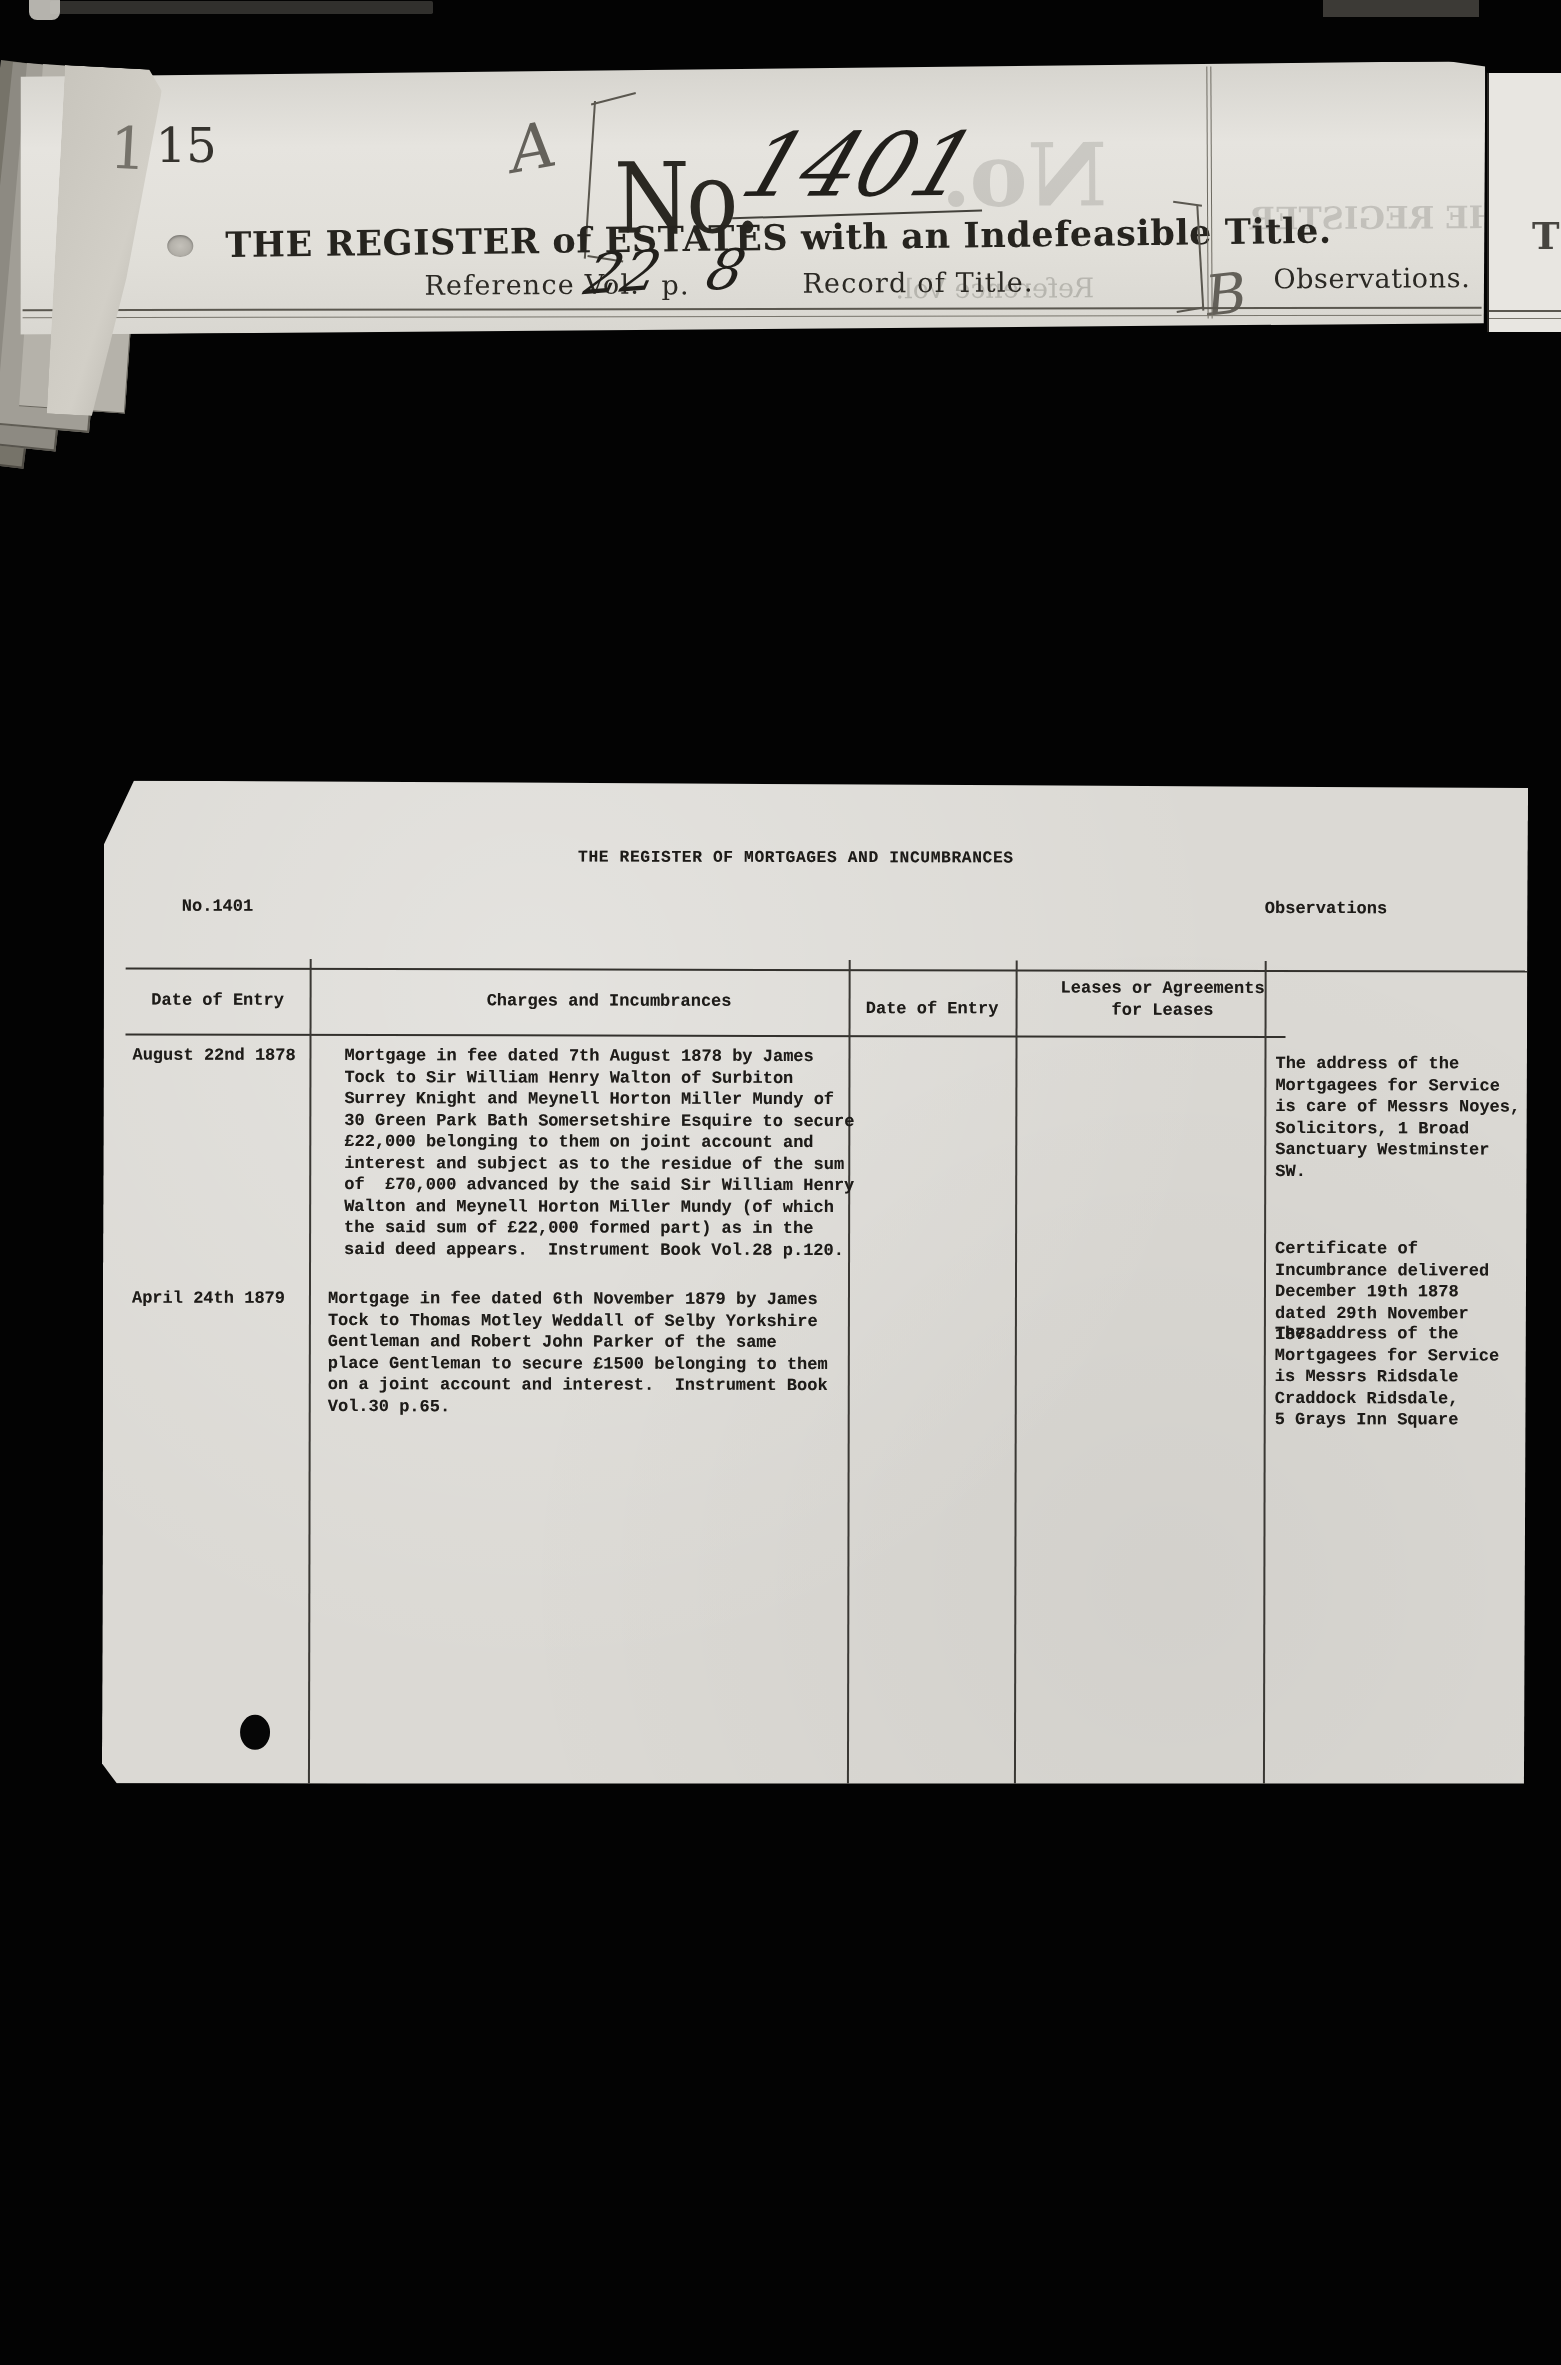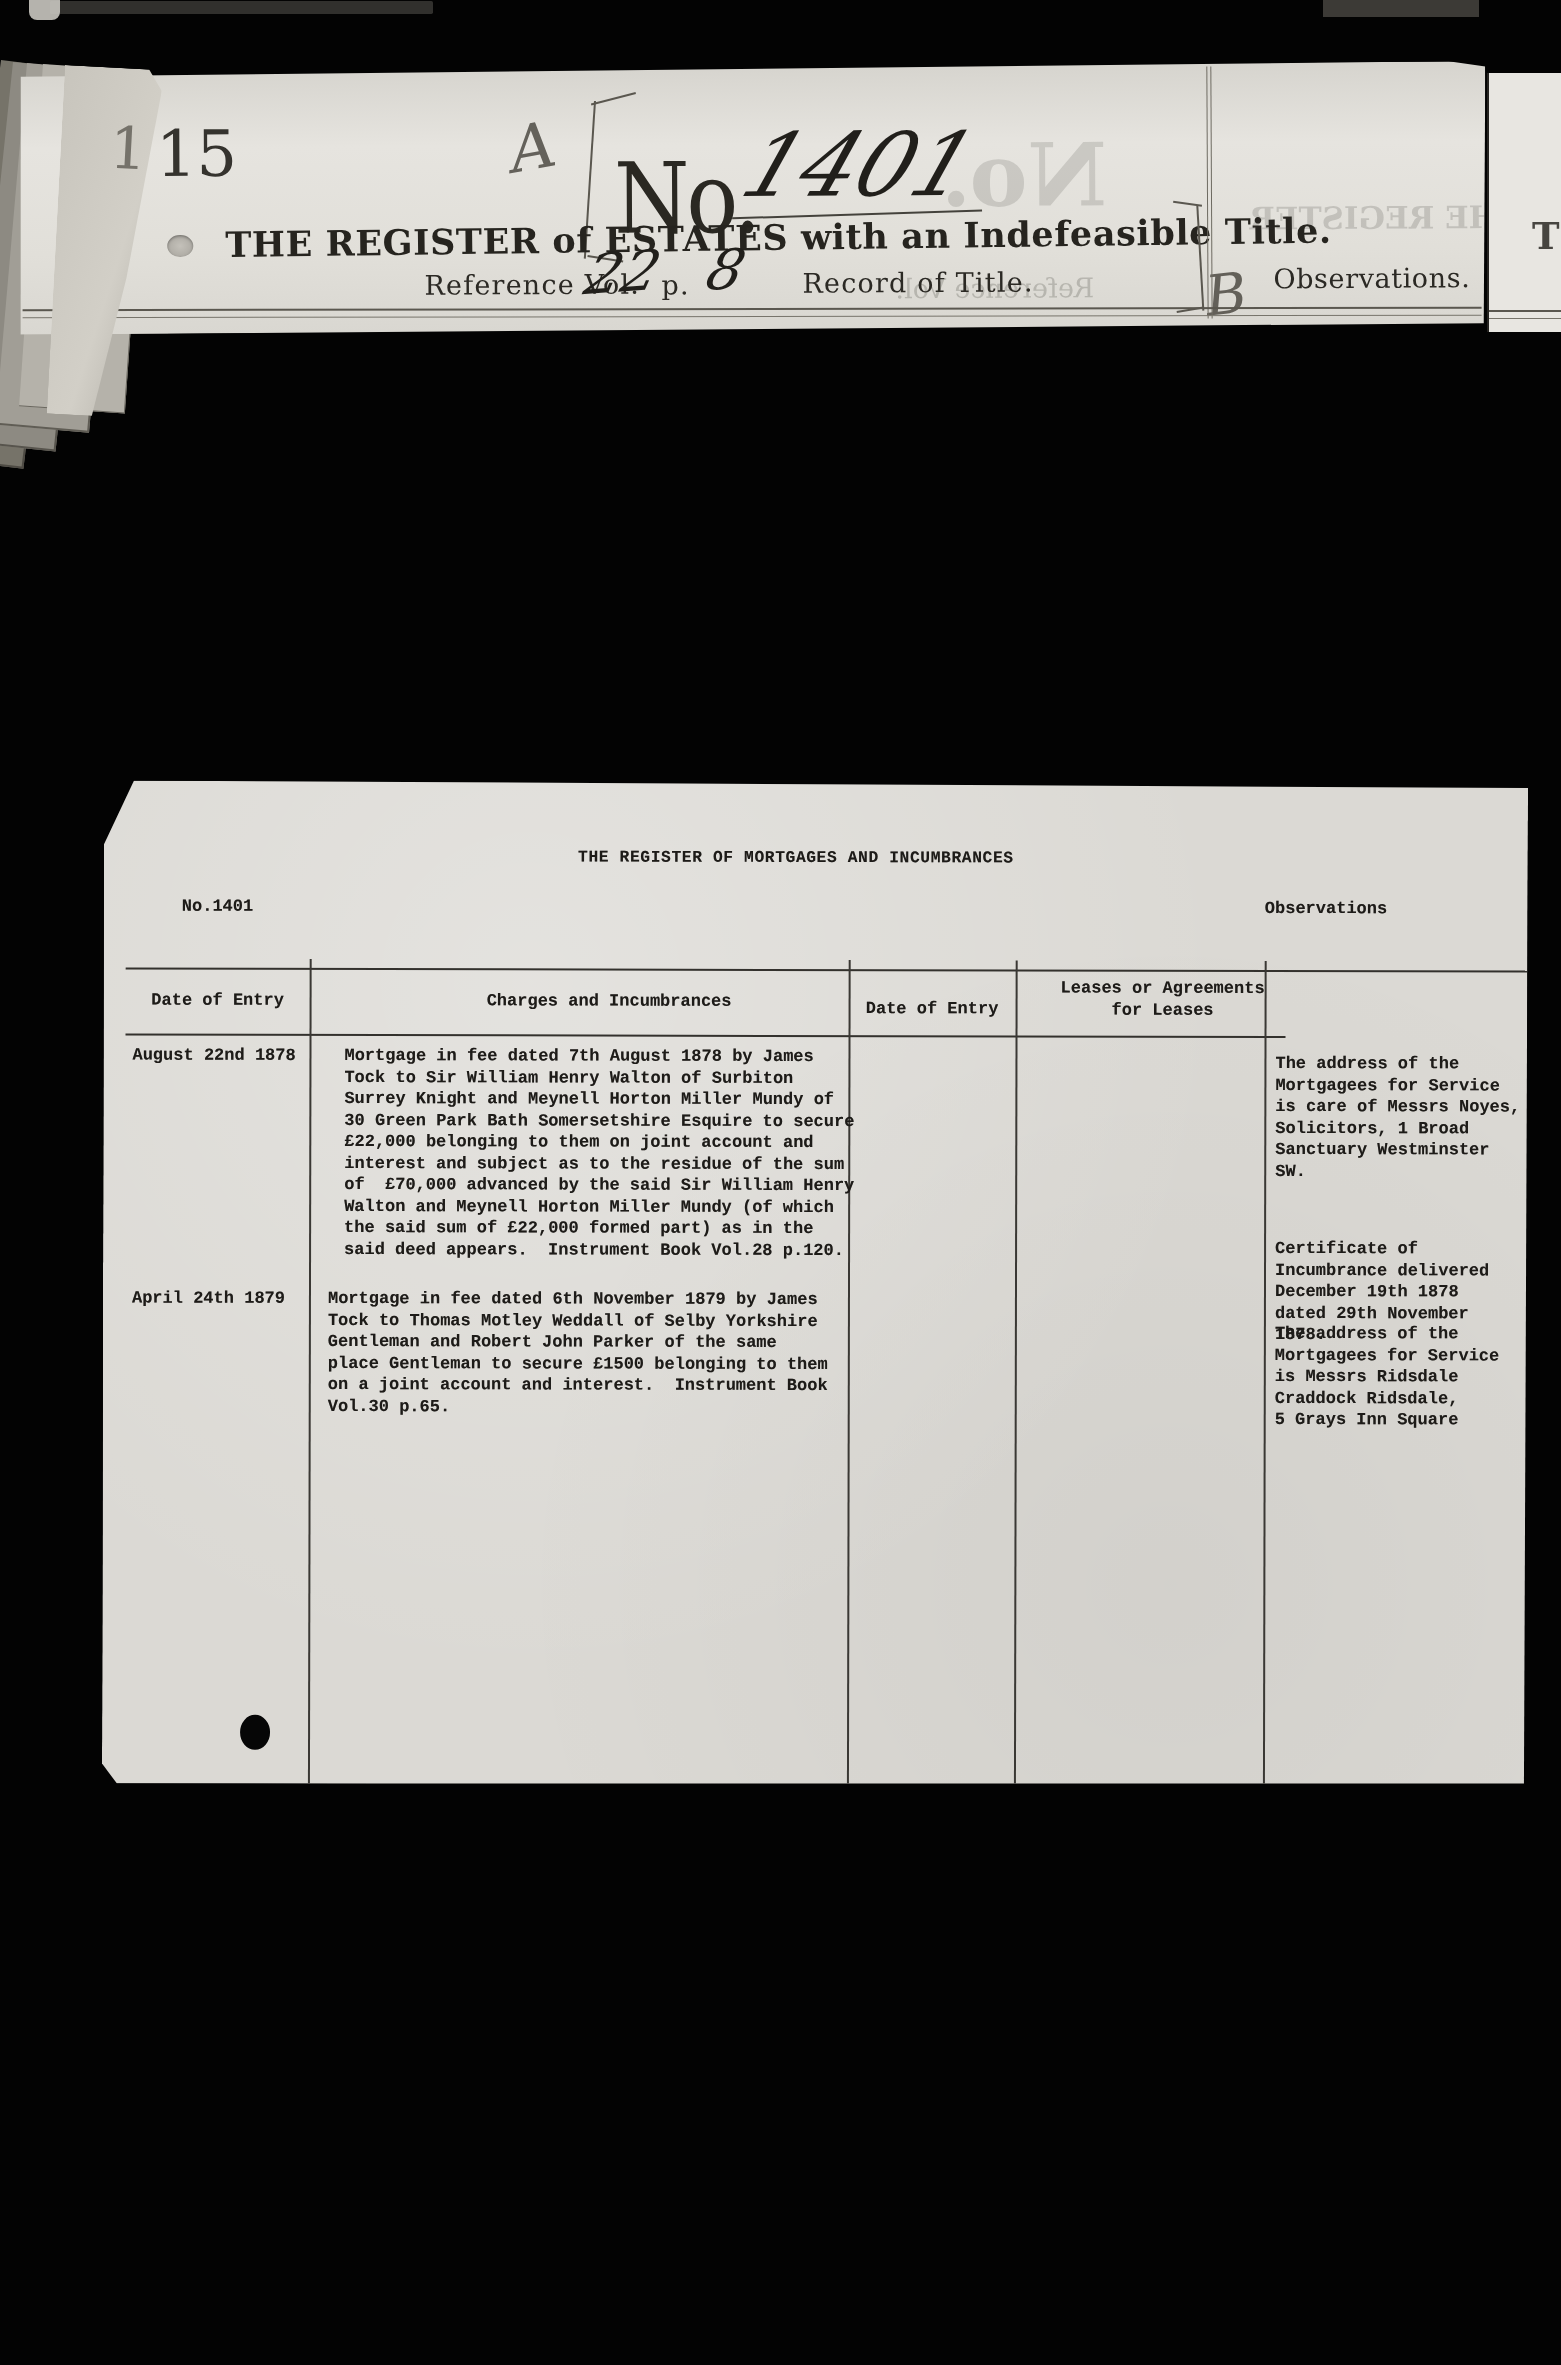--- a/index.html
+++ b/index.html
@@ -18,21 +18,21 @@
   #flap{left:65px;top:65px;width:98px;height:349px;transform:rotate(3deg);
         background:linear-gradient(105deg,#c8c5bd,#d2cfc7 60%,#b2afa7);
         clip-path:polygon(0 0,86% 0,100% 6%,74% 60%,46% 100%,0 100%);}
   #flap-num{position:absolute;left:49px;top:46px;font-size:58px;color:#75726a;font-family:"DejaVu Serif",serif;}
   
   #hdr-paper{position:absolute;left:17.4px;top:65px;width:1469px;height:266px;
              transform:rotate(-0.3deg);
              background:linear-gradient(180deg,#d6d4ce,#e6e4df 30%,#e1dfd9 70%,#d9d7d1);
              clip-path:polygon(0.3% 3%,97.5% 0,100% 2%,99.8% 98.5%,0.2% 100%);}
   #hdr-paper *{position:absolute;}
-  #pg-num{left:139px;top:49px;font-size:64px;color:#35332e;}
+  #pg-num{left:139px;top:49px;font-size:48px;color:#35332e;}
   #hdr-hole{left:150px;top:167px;width:25.6px;height:22px;border-radius:50%;
             background:radial-gradient(#c4c1ba,#a5a29b);box-shadow:inset 0 1.2px 2.9px rgba(0,0,0,.35);}
   .pencil{color:#4e4b44;font-style:italic;opacity:.85;}
   #pencil-a{left:493px;top:45px;font-size:63px;transform:rotate(-10deg);}
   #pencil-b{left:1188px;top:199px;font-size:56px;transform:rotate(-6deg);}
   .bracket div{position:absolute;background:#5a574f;}
   #bracket-l{left:555px;top:28px;width:64px;height:174px;}
   #bracket-l .v{left:17.4px;top:7px;width:2.3px;height:158px;transform:rotate(4deg);}
   #bracket-l .t{left:18.6px;top:3.5px;width:46px;height:2.3px;transform:rotate(-14deg);}
   #bracket-l .b{left:15px;top:164px;width:36px;height:2.3px;transform:rotate(9deg);}

